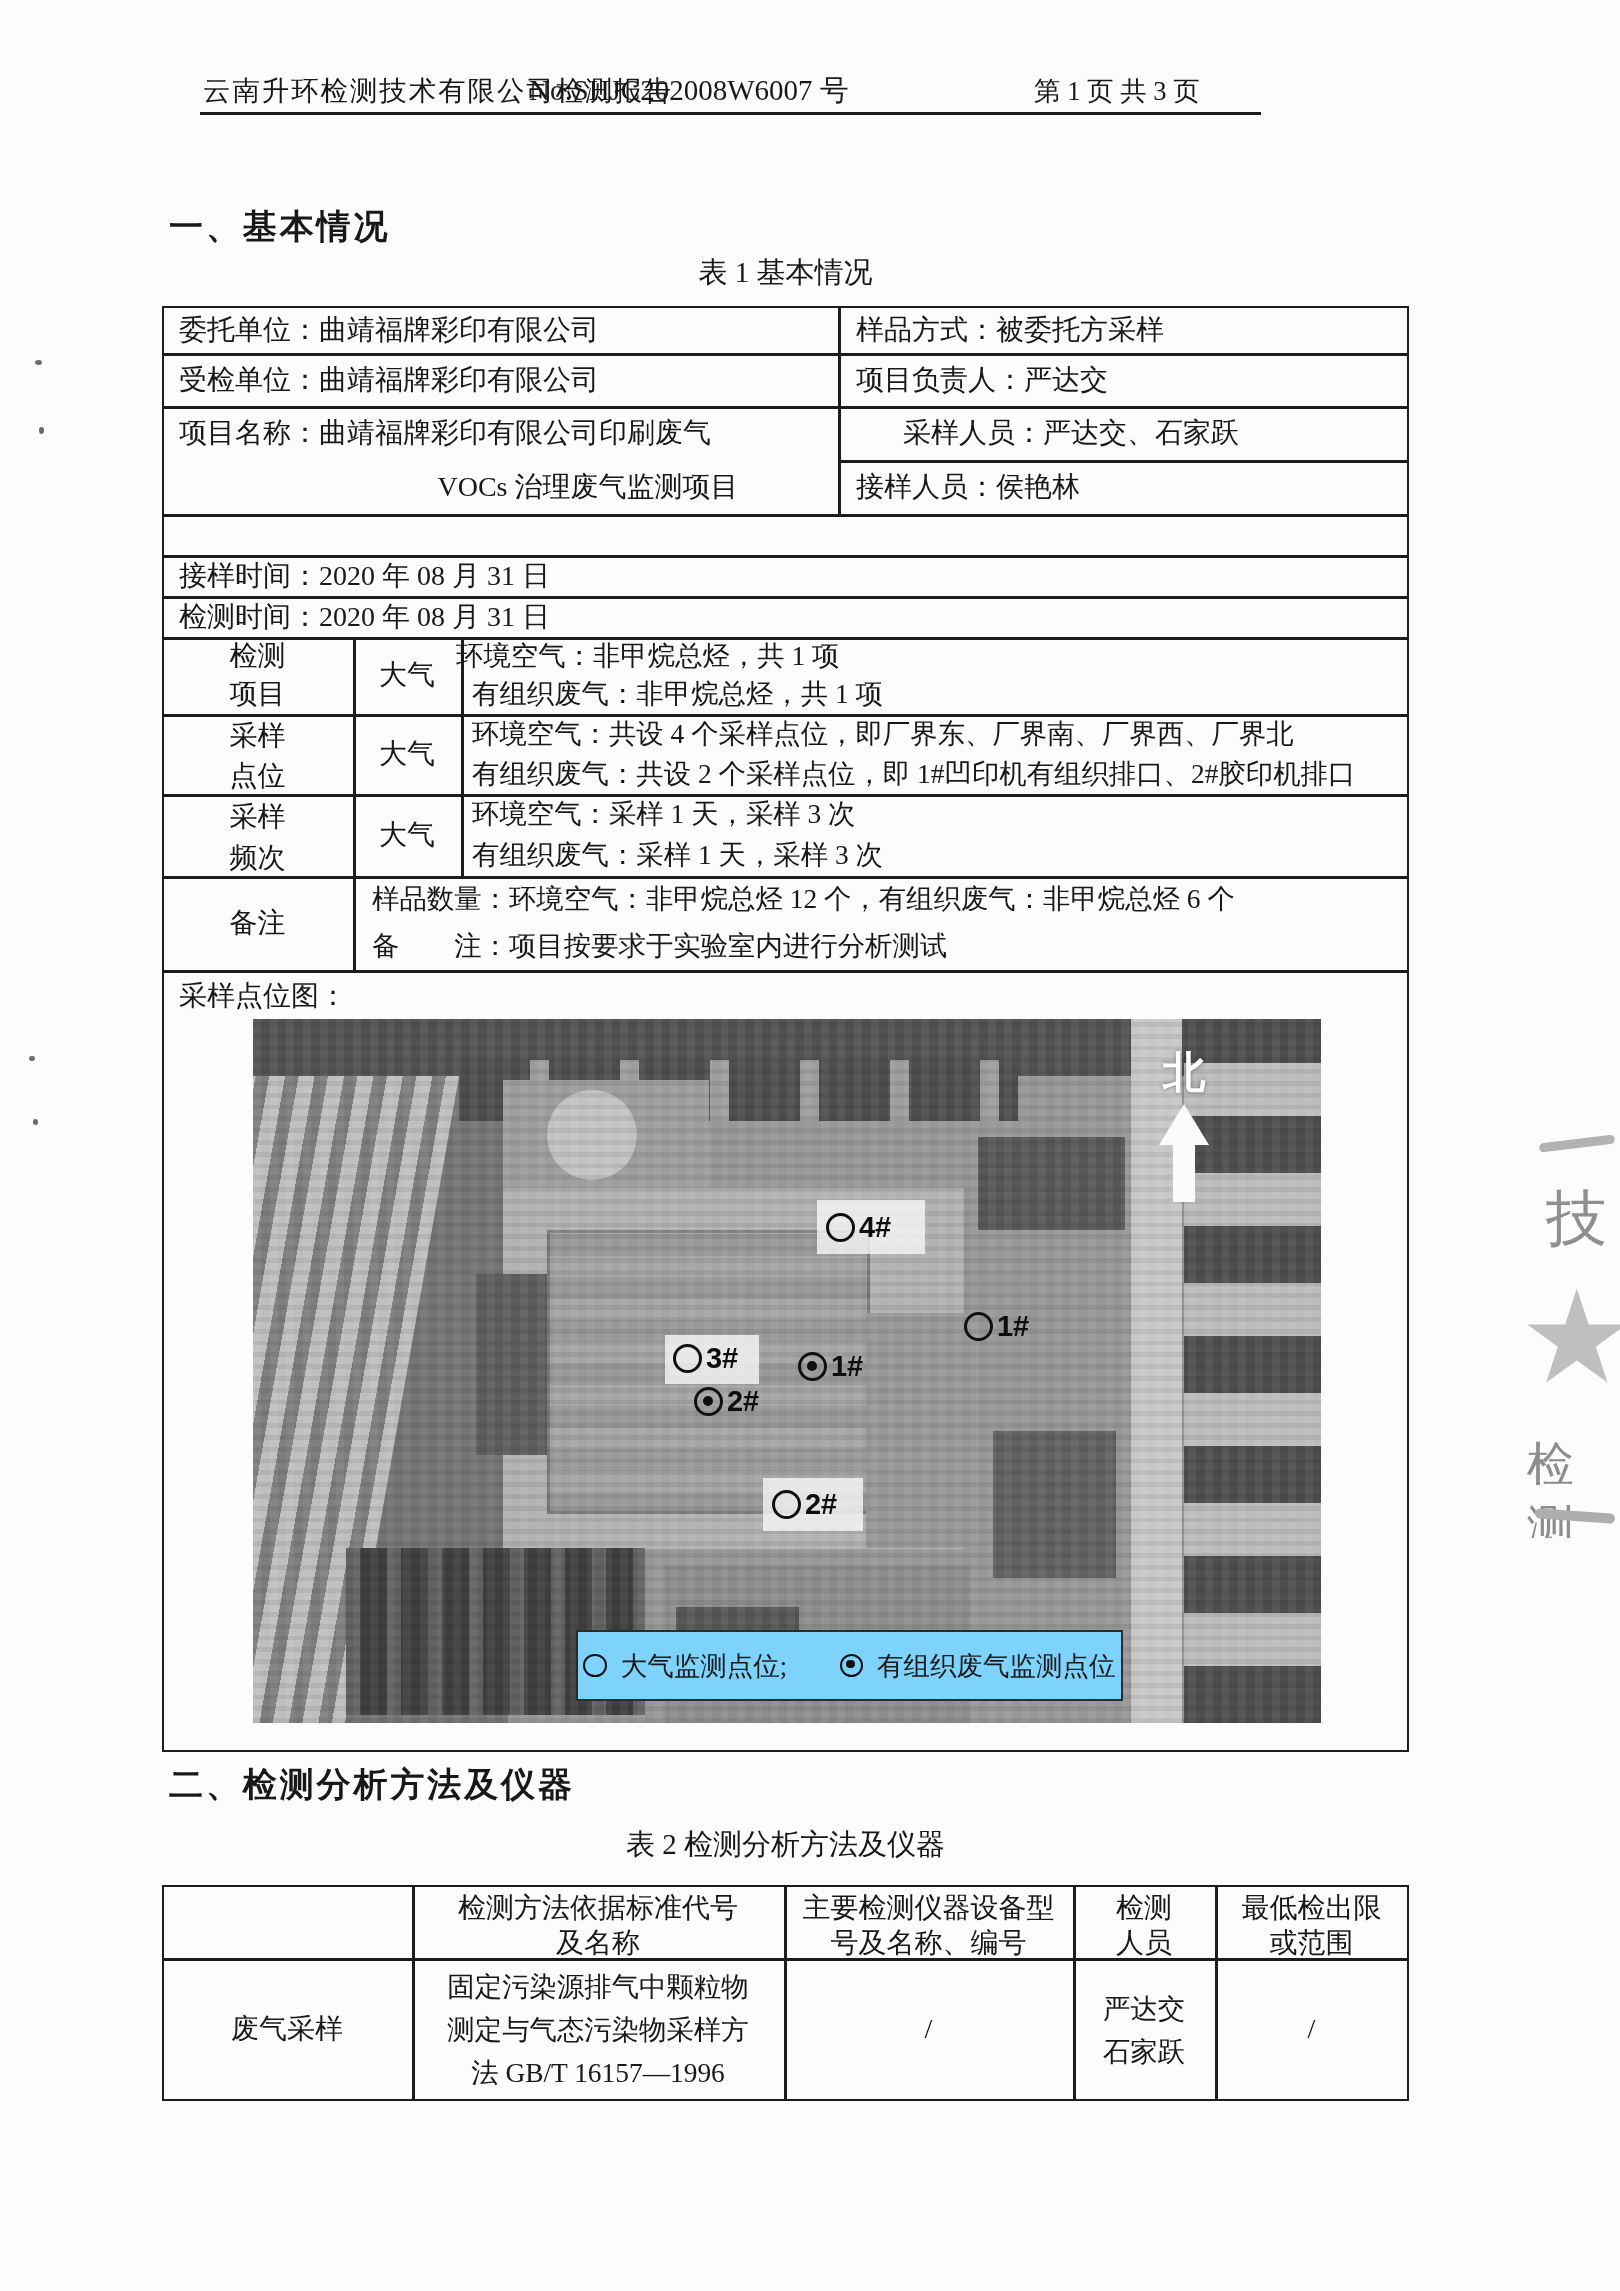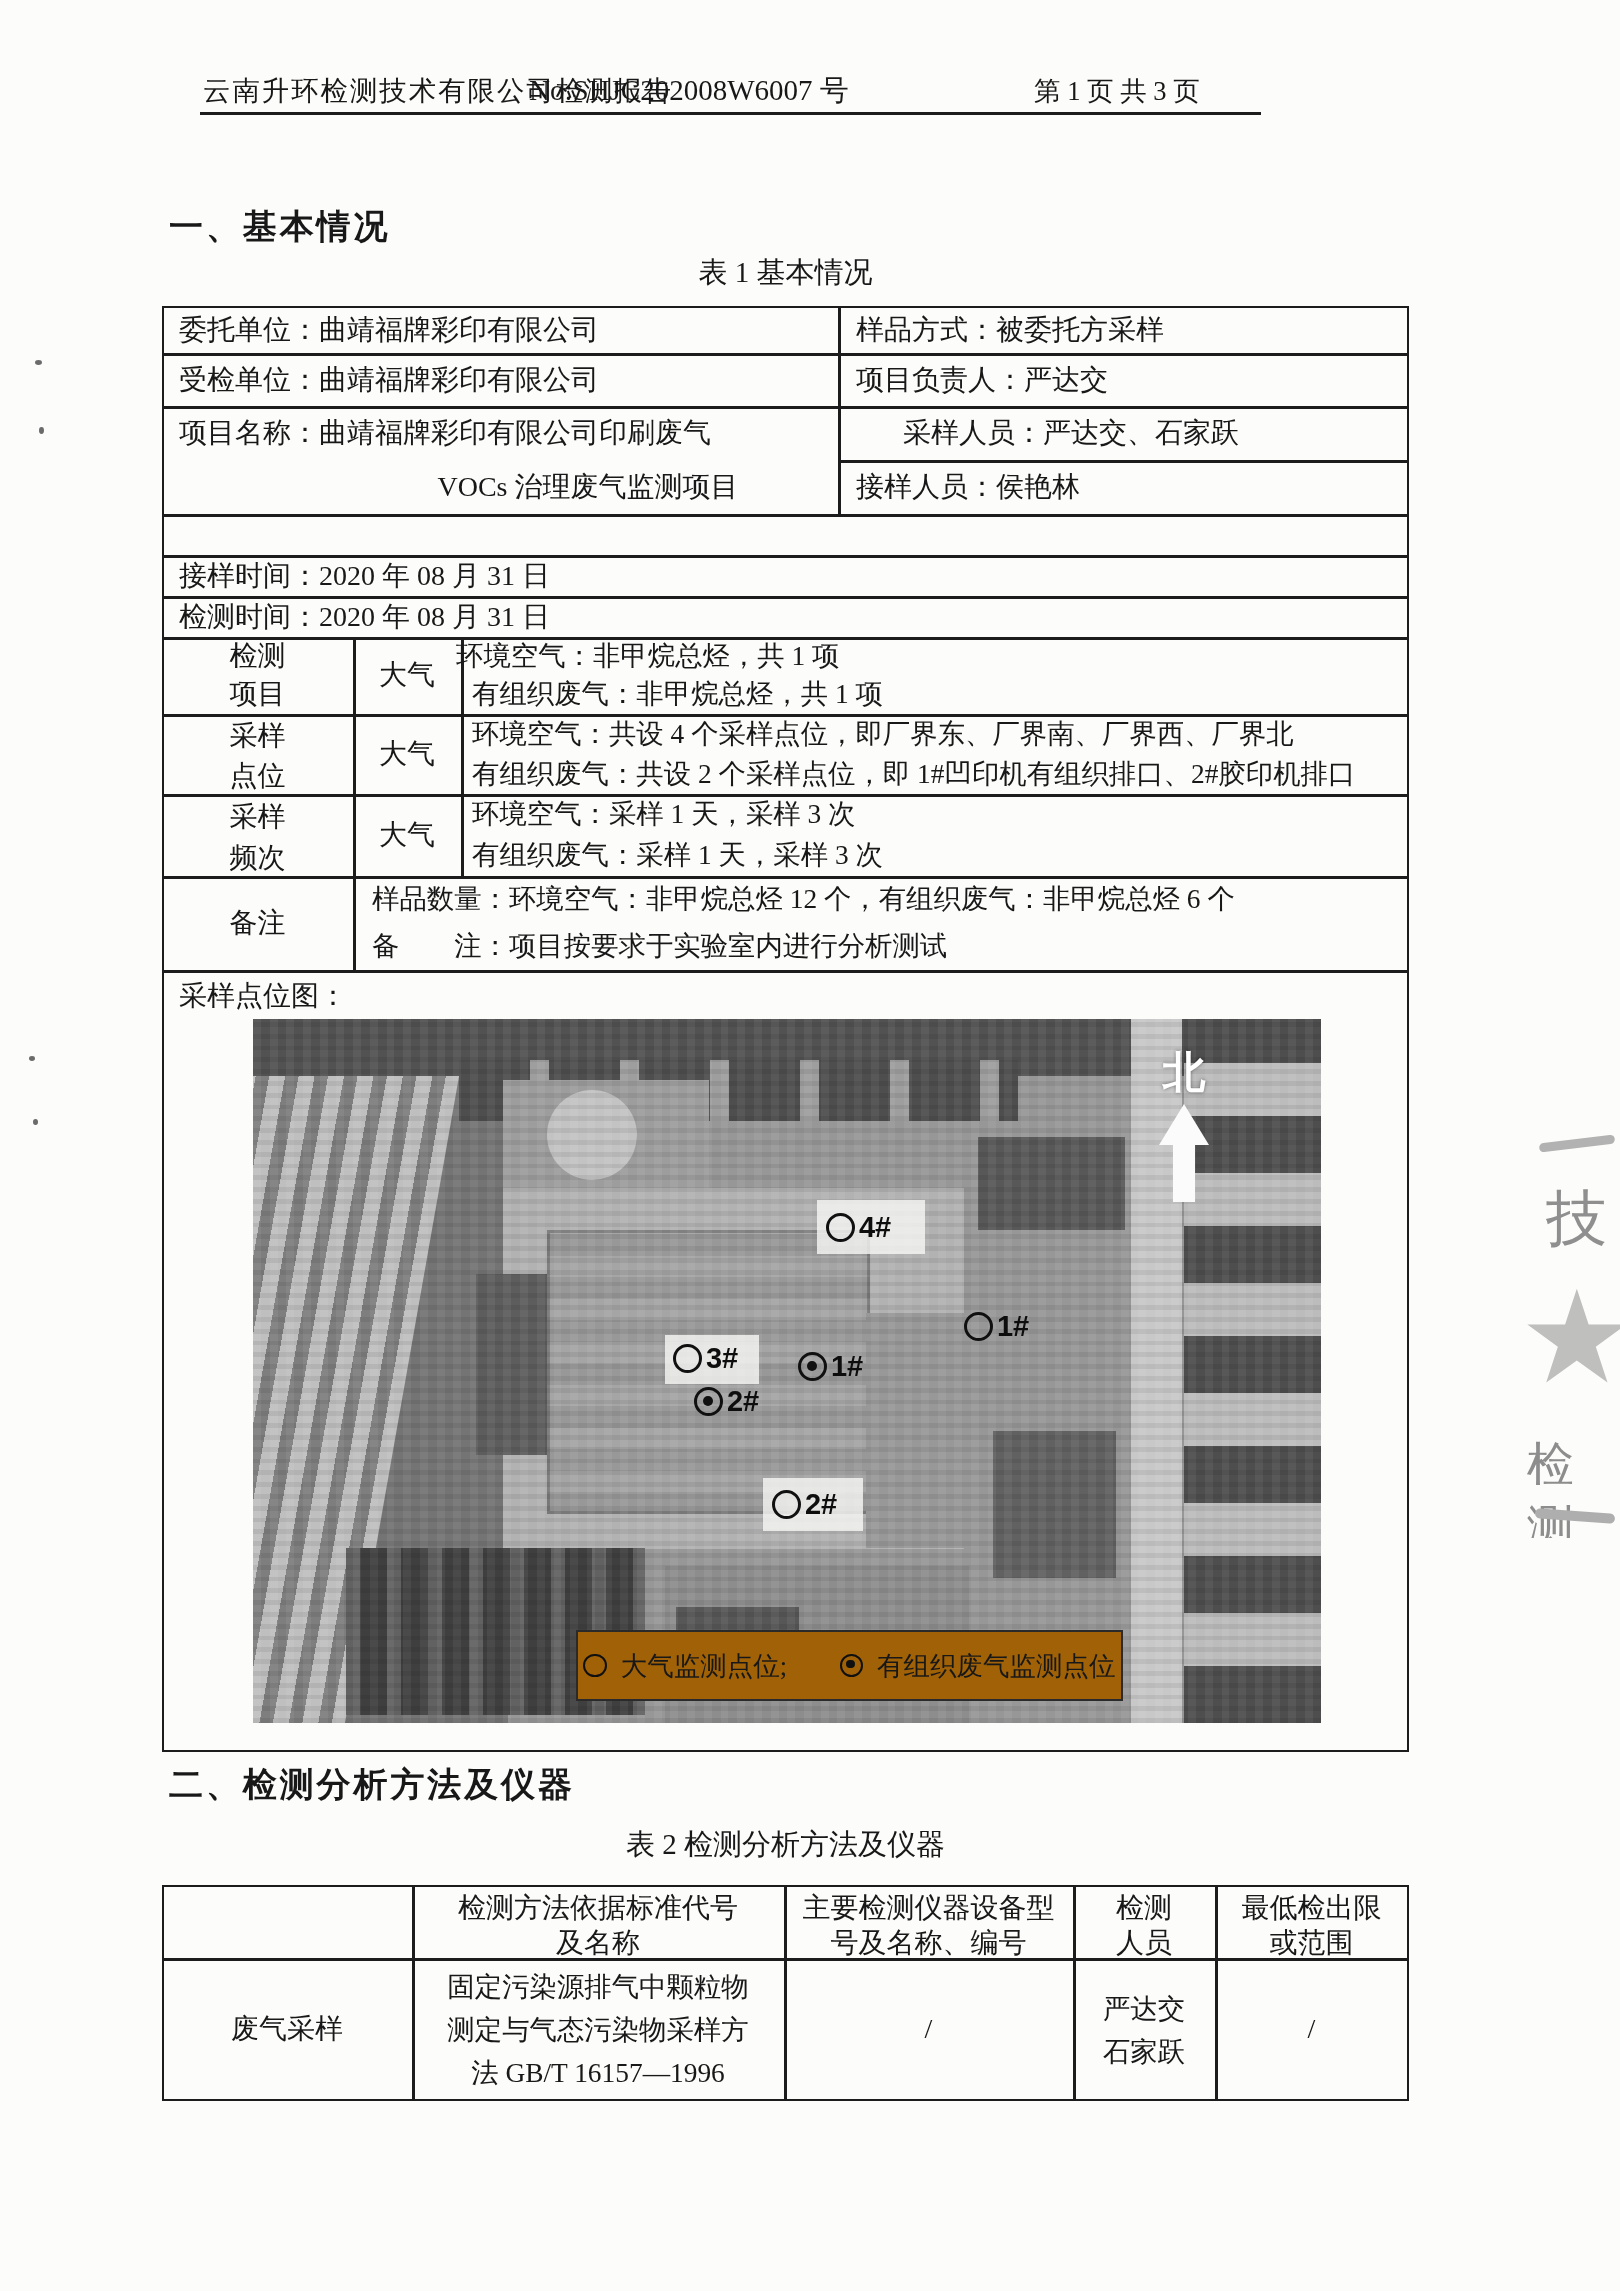--- a/index.html
+++ b/index.html
@@ -16,21 +16,21 @@
   .map{position:absolute;left:253px;top:1019px;width:1068px;height:704px;background:#979797;overflow:hidden;}
   .map .blk{position:absolute;}
   .map .noise{position:absolute;left:0;top:0;right:0;bottom:0;
      background-image:repeating-linear-gradient(0deg,rgba(0,0,0,.07) 0 4.9px,rgba(255,255,255,0) 4.9px 11.8px),
                       repeating-linear-gradient(90deg,rgba(255,255,255,.06) 0 7.8px,rgba(0,0,0,0) 7.8px 16.7px);}
   .marker{position:absolute;display:flex;align-items:center;gap:3.9px;}
   .ring{width:29px;height:29px;border:3.9px solid #101010;border-radius:50%;box-sizing:border-box;position:relative;}
   .ring.double::after{content:"";position:absolute;left:5.9px;top:5.9px;width:9.8px;height:9.8px;background:#101010;border-radius:50%;}
   .mlabel{font-family:"Liberation Sans",sans-serif;font-weight:bold;font-size:29px;color:#0d0d0d;}
   .backing{position:absolute;background:rgba(248,248,246,.8);}
-  .legend{position:absolute;left:323px;top:611px;width:547px;height:71px;background:#a16207;border:2.5px solid #2a2a2a;
+  .legend{position:absolute;left:323px;top:611px;width:547px;height:71px;background:#7dd3fc;border:2.5px solid #2a2a2a;
           display:flex;align-items:center;justify-content:center;gap:13.7px;font-size:26.5px;box-sizing:border-box;}
   .legend .ring{width:23.5px;height:23.5px;border-width:2.9px;}
   .legend .ring.double::after{left:3.9px;top:3.9px;width:8.8px;height:8.8px;}
   .north{position:absolute;left:887px;top:24.5px;width:88px;text-align:center;color:#fff;}
   .north .nchar{font-size:43px;font-weight:bold;text-shadow:0 0 3.9px rgba(0,0,0,.45);}
   .north .head{width:0;height:0;border-left:25.5px solid transparent;border-right:25.5px solid transparent;
                border-bottom:41px solid #fbfbfb;margin:2px auto 0;}
   .north .stem{width:21.6px;height:57px;background:#fbfbfb;margin:0 auto;}
   .stamp{position:absolute;left:1517px;top:1117px;width:103px;height:421px;overflow:hidden;color:#939393;}
   .speck{position:absolute;background:#6b6b6b;border-radius:50%;}

